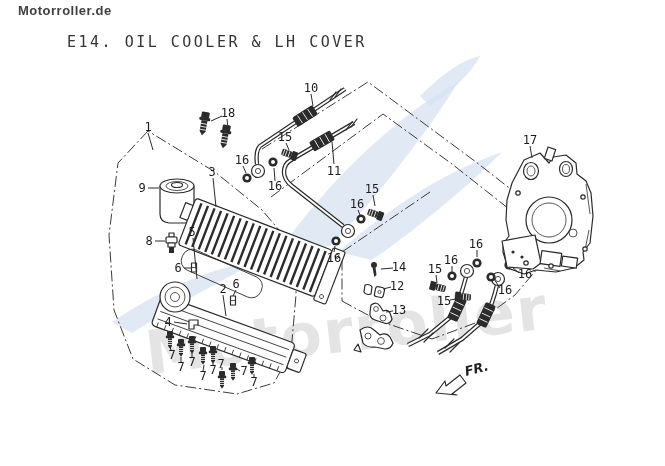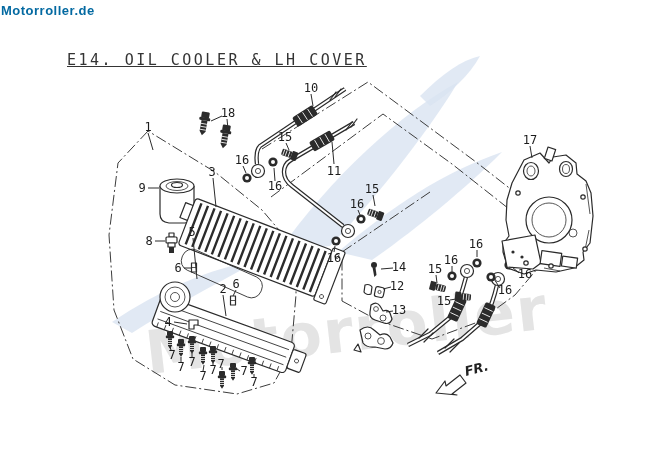--- a/index.html
+++ b/index.html
@@ -4,28 +4,28 @@
 <style>
   :root{
     --bg:#ffffff; --line:#2b2b2b; --wm-gray:#e4e4e4; --wm-blue:#d9e4f1;
   }
   html,body{margin:0;padding:0;background:#fff;}
   .screen{
     position:relative; width:665px; height:466px; background:var(--bg);
     overflow:hidden; font-family:"DejaVu Sans", sans-serif;
   }
   .corner-wm{
-    position:absolute; left:1px; top:3px;
+    position:absolute; left:18px; top:3px;
     font:bold 13px "Liberation Sans", sans-serif;
-    color:#0369a1; letter-spacing:.5px;
+    color:#404040; letter-spacing:.5px;
   }
   .title{
-    position:absolute; left:67px; top:51px; margin:0;
+    position:absolute; left:67px; top:33px; margin:0;
     font:15px "DejaVu Sans Mono", monospace;
-    letter-spacing:2.5px; color:#343434; font-weight:normal;text-decoration:underline;
+    letter-spacing:2.5px; color:#343434; font-weight:normal;
   }
   svg.diagram{position:absolute; left:0; top:0;}
   .ln{stroke:var(--line); stroke-width:1.2; fill:none; stroke-linecap:round; stroke-linejoin:round;}
   .thin{stroke:var(--line); stroke-width:.8; fill:none;}
   .fw{fill:#fff; stroke:var(--line); stroke-width:1.2; stroke-linejoin:round;}
   .dk{fill:var(--line); stroke:none;}
   .fins{stroke:var(--line); stroke-width:2.4; fill:none;}
   .phantom{stroke:#3c3c3c; stroke-width:1; fill:none; stroke-dasharray:11 3 2 3;}
   .tube{stroke:var(--line); stroke-width:4.4; fill:none; stroke-linejoin:round;}
   .tube-in{stroke:#fff; stroke-width:2; fill:none; stroke-linejoin:round;}

